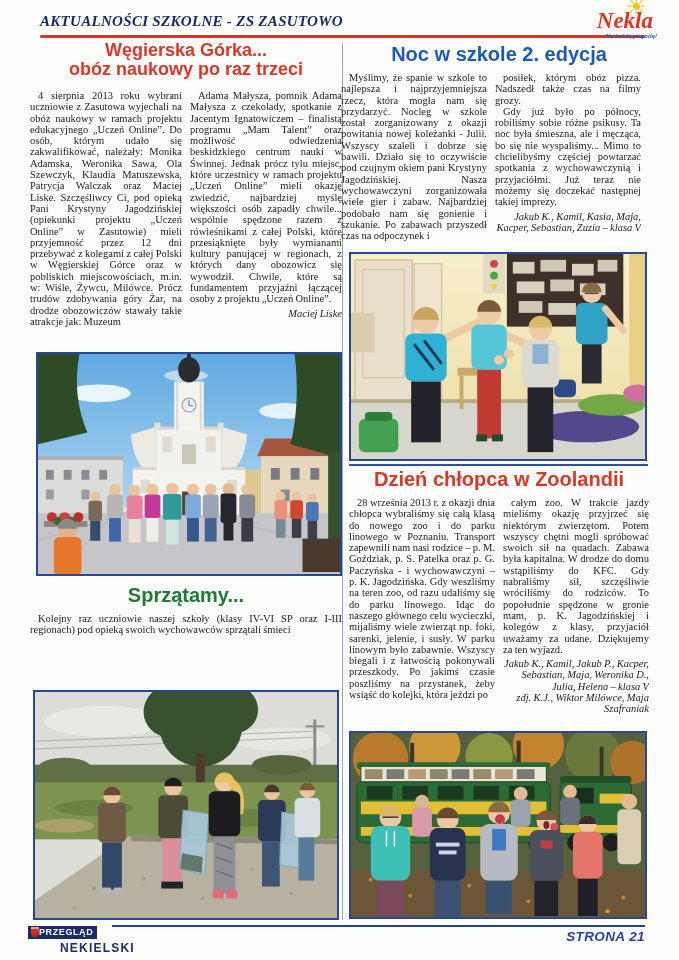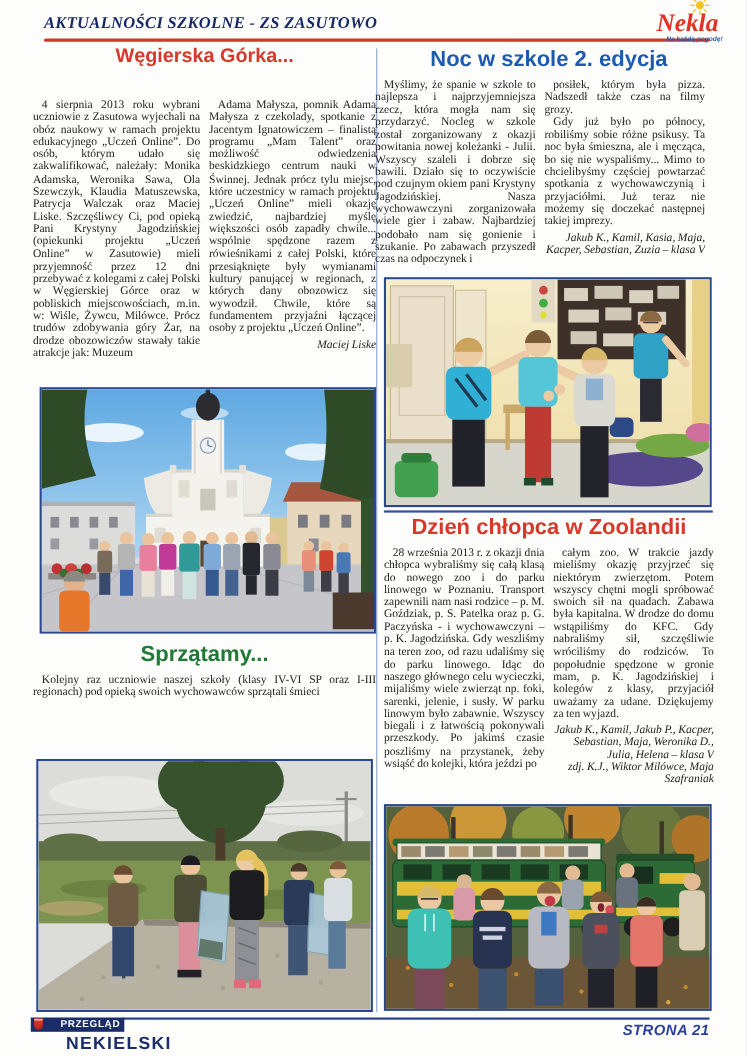--- a/index.html
+++ b/index.html
@@ -56,27 +56,27 @@
   
   .photo {
     border:2px solid #2a4890; box-sizing:border-box; background:#fff;
     box-shadow:inset 0 0 0 1px rgba(255,255,255,.85);
   }
   .photo svg { display:block; width:100%; height:100%; }
   
   .footer-rule { position:absolute; left:112px; top:925px; width:533px; height:2px; background:#27408f; }
   .brand { position:absolute; left:28px; top:923px; }
   .brand-top-box {
-    display:inline-flex; align-items:center; gap:16px;
+    display:inline-flex; align-items:center; gap:0;
     background:#1b2d69; color:#fff; padding:1px 4px 2px 3px;
     font-family:"Liberation Sans", sans-serif; font-weight:700; font-size:9px; letter-spacing:.6px;
   }
   .crest { display:inline-block; width:8px; height:10px; background:linear-gradient(#e23b2a,#b52318); border-radius:0 0 4px 4px; box-shadow:inset 0 2px 0 rgba(255,255,255,.5); }
   .brand-bottom {
-    font-family:"Liberation Sans", sans-serif; font-weight:700; font-size:16px;
+    font-family:"Liberation Sans", sans-serif; font-weight:700; font-size:12px;
     letter-spacing:1.2px; color:#1b2d69; margin-top:0px;padding-left:32px;
   }
   .page-num {
     position:absolute; right:34px; top:929px;
     font-family:"Liberation Sans", sans-serif; font-style:italic; font-weight:700;
     font-size:13.5px; letter-spacing:.4px; color:#2a3f9e;
   }
 </style>
 </head>
 <body>
@@ -88,20 +88,21 @@
   <div class="logo">
     <span class="logo-sun">☀</span>
     <span class="logo-name">Nekla</span>
     <span class="logo-tagline">Na każdą pogodę!</span>
   </div>
 
   <div class="vrule"></div>
 
   <h2 class="headline h-red h18 abs" style="left:30px; top:41px; width:312px;">
     <span>Węgierska Górka...</span><br>
+    <span>obóz naukowy po raz trzeci</span>
   </h2>
 
   <div class="textblock abs" style="left:30px; top:90px; width:312px; height:258px;">
     <div class="tcol">
       <p>4 sierpnia 2013 roku wybrani uczniowie z Zasutowa wyjechali na obóz naukowy w ramach projektu edukacyjnego „Uczeń Online”. Do osób, którym udało się zakwalifikować, należały: Monika Adamska, Weronika Sawa, Ola Szewczyk, Klaudia Matuszewska, Patrycja Walczak oraz Maciej Liske. Szczęśliwcy Ci, pod opieką Pani Krystyny Jagodzińskiej (opiekunki projektu „Uczeń Online” w Zasutowie) mieli przyjemność przez 12 dni przebywać z kolegami z całej Polski w Węgierskiej Górce oraz w pobliskich miejscowościach, m.in. w: Wiśle, Żywcu, Milówce. Prócz trudów zdobywania góry Żar, na drodze obozowiczów stawały takie atrakcje jak: Muzeum</p>
     </div>
     <div class="tcol">
       <p>Adama Małysza, pomnik Adama Małysza z czekolady, spotkanie z Jacentym Ignatowiczem – finalistą programu „Mam Talent” oraz możliwość odwiedzenia beskidzkiego centrum nauki w Świnnej. Jednak prócz tylu miejsc, które uczestnicy w ramach projektu „Uczeń Online” mieli okazję zwiedzić, najbardziej myślę większości osób zapadły chwile... wspólnie spędzone razem z rówieśnikami z całej Polski, które przesiąknięte były wymianami kultury panującej w regionach, z których dany obozowicz się wywodził. Chwile, które są fundamentem przyjaźni łączącej osoby z projektu „Uczeń Online”.</p>
       <p class="sig">Maciej Liske</p>
     </div>
@@ -339,21 +340,21 @@
 
   <h2 class="headline h-blue h20 abs" style="left:349px; top:44px; width:300px;">
     <span>Noc w szkole 2. edycja</span>
   </h2>
 
   <div class="textblock abs" style="left:341px; top:72px; width:300px; height:178px;">
     <div class="tcol">
       <p>Myślimy, że spanie w szkole to najlepsza i najprzyjemniejsza rzecz, która mogła nam się przydarzyć. Nocleg w szkole został zorganizowany z okazji powitania nowej koleżanki - Julii. Wszyscy szaleli i dobrze się bawili. Działo się to oczywiście pod czujnym okiem pani Krystyny Jagodzińskiej. Nasza wychowawczyni zorganizowała wiele gier i zabaw. Najbardziej podobało nam się gonienie i szukanie. Po zabawach przyszedł czas na odpoczynek i</p>
     </div>
     <div class="tcol">
-      <p>posiłek, którym była pizza. Nadszedł także czas na filmy grozy.</p>
+      <p>posiłek, którym obóz pizza. Nadszedł także czas na filmy grozy.</p>
       <p>Gdy już było po północy, robiliśmy sobie różne psikusy. Ta noc była śmieszna, ale i męcząca, bo się nie wyspaliśmy... Mimo to chcielibyśmy częściej powtarzać spotkania z wychowawczynią i przyjaciółmi. Już teraz nie możemy się doczekać następnej takiej imprezy.</p>
       <p class="sig">Jakub K., Kamil, Kasia, Maja, Kacper, Sebastian, Zuzia – klasa V</p>
     </div>
   </div>
 
   <div class="photo abs" style="left:349px; top:252px; width:298px; height:209px;">
     <svg viewBox="0 0 298 209" preserveAspectRatio="none" role="img">
       <defs>
         <linearGradient id="wall2" x1="0" y1="0" x2="0" y2="1">
           <stop offset="0" stop-color="#f7eecb"></stop>

